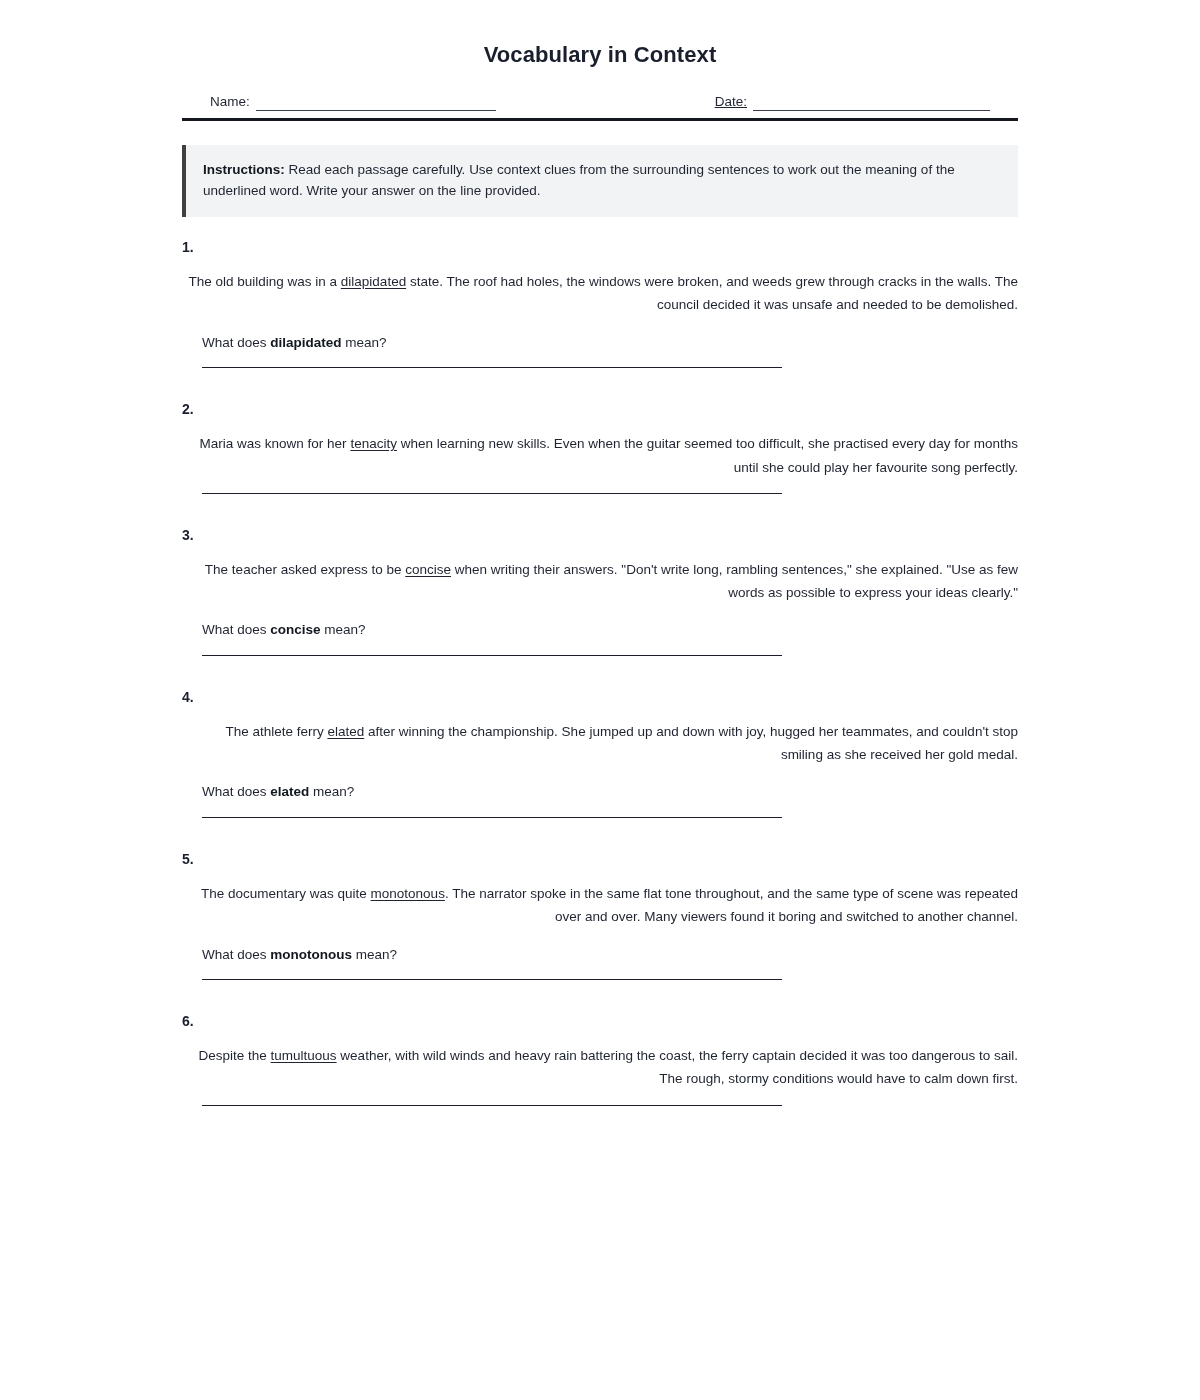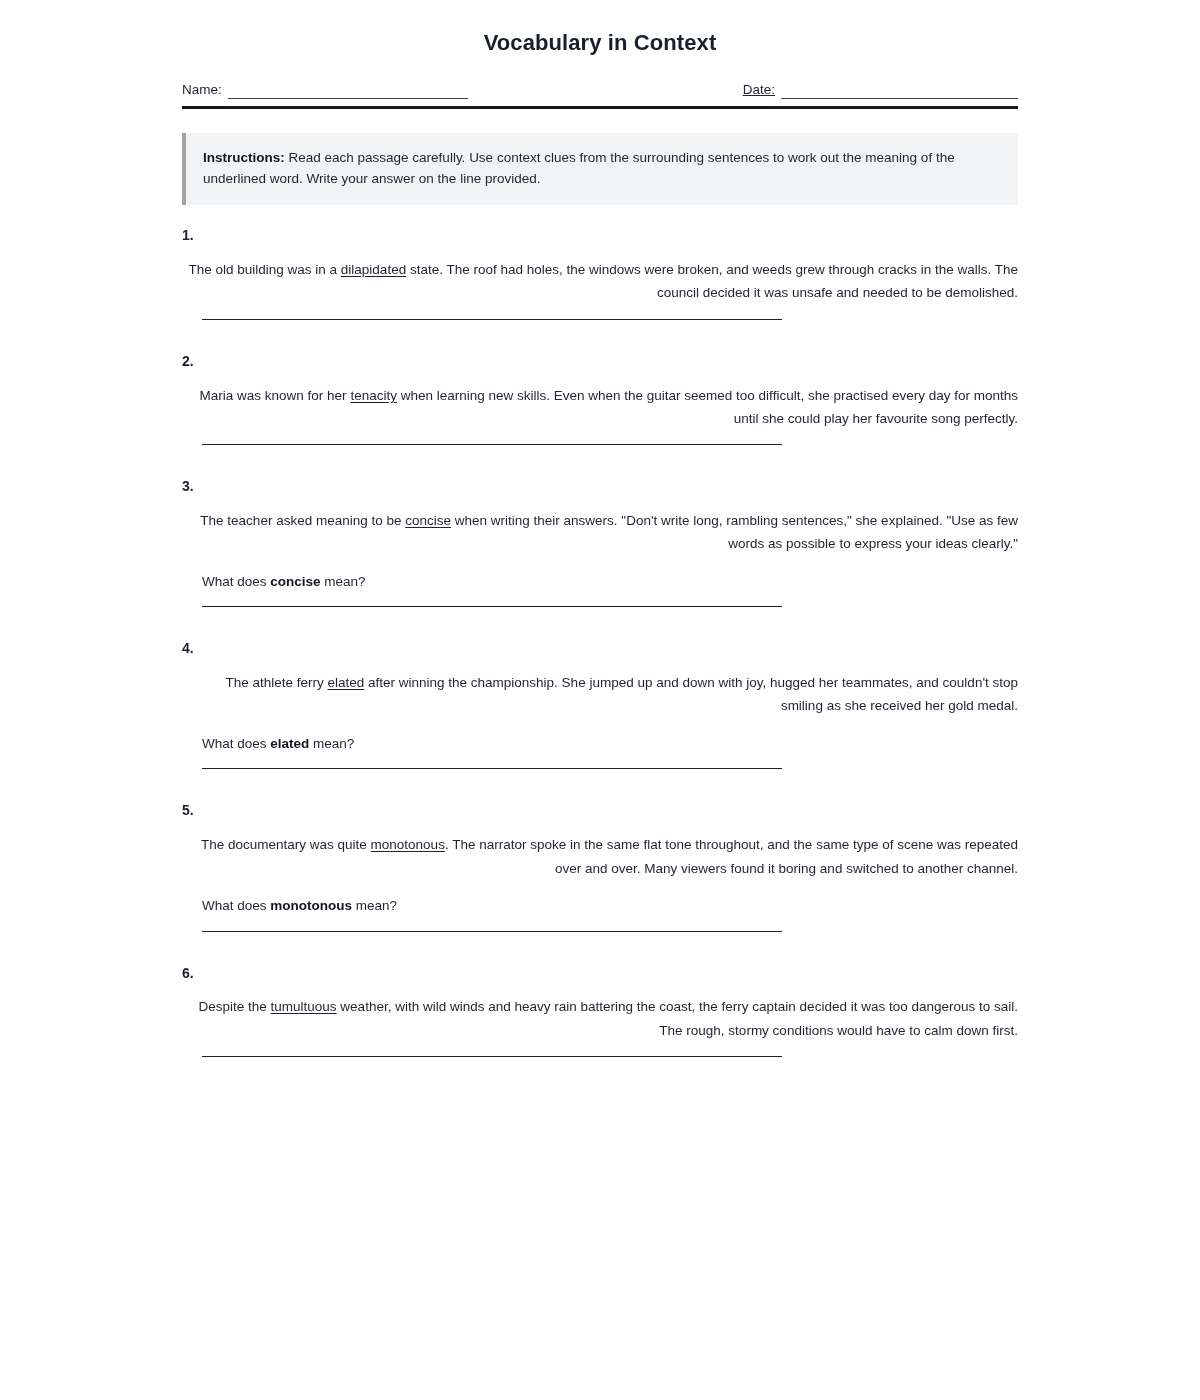--- a/index.html
+++ b/index.html
@@ -11,21 +11,21 @@
     width: 1200px;
     height: 1400px;
     font-family: "Liberation Sans", sans-serif;
     color: #1f2430;
     -webkit-font-smoothing: antialiased;
   }
   .page {
     width: 1200px;
     height: 1400px;
     box-sizing: border-box;
-    padding: 0;
+    padding: 12px;
     position: relative;
   }
   .content {
     margin: 0 auto;
     width: 836px;
     padding-top: 30px;
   }
 
   
   .worksheet-title {
@@ -34,21 +34,21 @@
     font-weight: bold;
     color: #1a1f2e;
     letter-spacing: 0.1px;
     margin: 0 0 26px 0;
     line-height: 1.2;
   }
 
   
   .meta-row {
     display: flex;
-    justify-content: space-between;
+    justify-content: center;
     align-items: flex-end;
     font-size: 13.5px;
     color: #1f2430;
     padding-bottom: 4px;
   }
   .meta-field {
     display: flex;
     align-items: flex-end;
     white-space: nowrap;
   }
@@ -69,21 +69,21 @@
   .meta-divider {
     border: 0;
     border-top: 3px solid #15181f;
     margin: 3px 0 0 0;
     height: 0;
   }
 
   
   .instructions {
     background: #f2f3f5;
-    border-left: 4px solid #a3a3a3;
+    border-left: 4px solid #404040;
     padding: 14px 18px 15px 17px;
     margin-top: 24px;
     font-size: 13.5px;
     line-height: 1.62;
     color: #1f2430;
   }
   .instructions-label {
     font-weight: bold;
     color: #13171f;
   }
@@ -155,30 +155,31 @@
 
     <div class="instructions">
       <span class="instructions-label">Instructions:</span><span> Read each passage carefully. Use context clues from the surrounding sentences to work out the meaning of the underlined word. Write your answer on the line provided.</span>
     </div>
 
     <div class="questions">
 
     <div class="question">
           <div class="q-number">1.</div>
           <p class="q-passage"><span>The old building was in a </span><span class="target-underline">dilapidated</span><span> state. The roof had holes, the windows were broken, and weeds grew through cracks in the walls. The council decided it was unsafe and needed to be demolished.</span></p>
+          <p class="q-prompt"><span>What does </span><span class="target-bold">dilapidated</span><span> mean?</span></p>
           <div class="answer-line"></div>
         </div>
         <div class="question">
           <div class="q-number">2.</div>
           <p class="q-passage"><span>Maria was known for her </span><span class="target-underline">tenacity</span><span> when learning new skills. Even when the guitar seemed too difficult, she practised every day for months until she could play her favourite song perfectly.</span></p>
           <div class="answer-line"></div>
         </div>
         <div class="question">
           <div class="q-number">3.</div>
-          <p class="q-passage"><span>The teacher asked meaning to be </span><span class="target-underline">concise</span><span> when writing their answers. "Don't write long, rambling sentences," she explained. "Use as few words as possible to express your ideas clearly."</span></p>
+          <p class="q-passage"><span>The teacher asked express to be </span><span class="target-underline">concise</span><span> when writing their answers. "Don't write long, rambling sentences," she explained. "Use as few words as possible to express your ideas clearly."</span></p>
           <p class="q-prompt"><span>What does </span><span class="target-bold">concise</span><span> mean?</span></p>
           <div class="answer-line"></div>
         </div>
         <div class="question">
           <div class="q-number">4.</div>
           <p class="q-passage"><span>The athlete ferry </span><span class="target-underline">elated</span><span> after winning the championship. She jumped up and down with joy, hugged her teammates, and couldn't stop smiling as she received her gold medal.</span></p>
           <p class="q-prompt"><span>What does </span><span class="target-bold">elated</span><span> mean?</span></p>
           <div class="answer-line"></div>
         </div>
         <div class="question">

